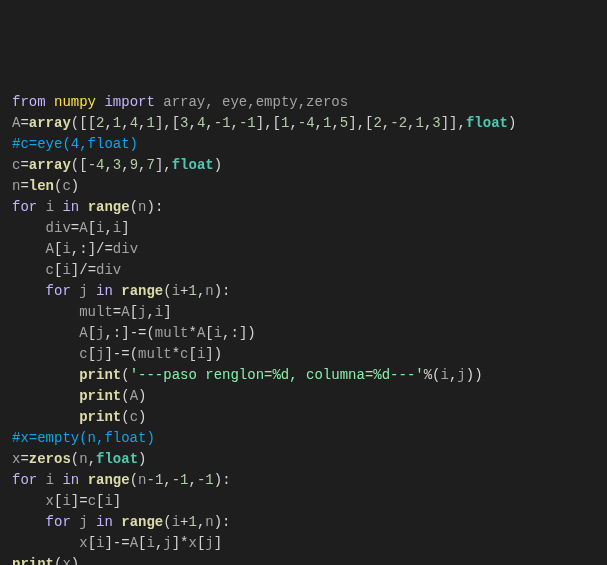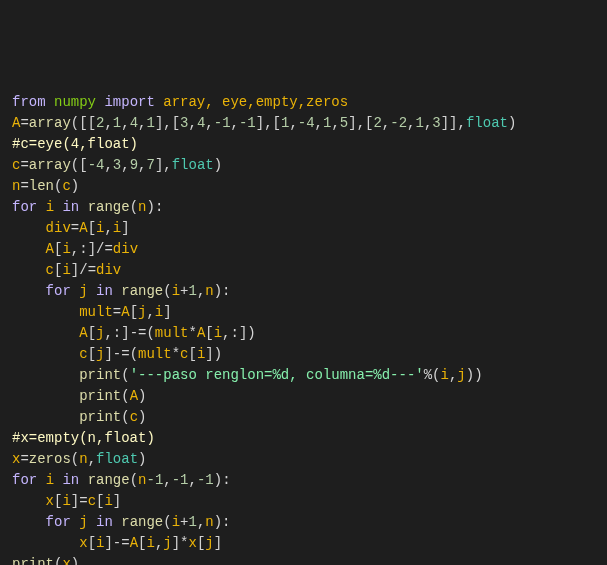--- a/index.html
+++ b/index.html
@@ -10,29 +10,29 @@
       line-height: 1.5;
       color: #d4d4d4;
       padding: 8px 12px;
       white-space: pre;
       width: 607px;
       height: 565px;
       overflow: hidden;
     }
     .line { display: block; }
     .kw { color: #c4b5fd; }
-    .mod { color: #84cc16; }
-    .fn { color: #dcdcaa; }
-    .var { color: #eab308; font-family: Liberation Mono, monospace; }
+    .mod { color: #fde047; }
+    .fn { color: #dcdcaa; font-weight: bold; }
+    .var { color: #a3a3a3; font-family: Liberation Mono, monospace; }
     .num { color: #b5cea8; }
     .str { color: #86efac; }
-    .cmt { color: #fef9c3; }
+    .cmt { color: #0ea5e9; }
     .op { color: #d4d4d4; }
     .punc { color: #d4d4d4; }
-    .type { color: #4ec9b0; }
+    .type { color: #4ec9b0; font-weight: bold; }
   </style>
 </head>
 <body>
 
 
 
 <div><span class="line"><span class="kw">from</span> <span class="mod">numpy</span> <span class="kw">import</span><span class="var"> array, eye,empty,zeros</span></span><span class="line"><span class="var">A</span><span class="op">=</span><span class="fn">array</span><span class="punc">([[</span><span class="num">2</span><span>,</span><span class="num">1</span><span>,</span><span class="num">4</span><span>,</span><span class="num">1</span><span>],[</span><span class="num">3</span><span>,</span><span class="num">4</span><span>,</span><span class="num">-1</span><span>,</span><span class="num">-1</span><span>],[</span><span class="num">1</span><span>,</span><span class="num">-4</span><span>,</span><span class="num">1</span><span>,</span><span class="num">5</span><span>],[</span><span class="num">2</span><span>,</span><span class="num">-2</span><span>,</span><span class="num">1</span><span>,</span><span class="num">3</span><span>]],</span><span class="type">float</span><span>)</span></span><span class="line cmt">#c=eye(4,float)</span><span class="line"><span class="var">c</span><span class="op">=</span><span class="fn">array</span><span>([</span><span class="num">-4</span><span>,</span><span class="num">3</span><span>,</span><span class="num">9</span><span>,</span><span class="num">7</span><span>],</span><span class="type">float</span><span>)</span></span><span class="line"><span class="var">n</span><span class="op">=</span><span class="fn">len</span>(<span class="var">c</span>)</span><span class="line"><span class="kw">for</span> <span class="var">i</span> <span class="kw">in</span> <span class="fn">range</span>(<span class="var">n</span>):</span><span class="line">    <span class="var">div</span><span class="op">=</span><span class="var">A</span>[<span class="var">i</span>,<span class="var">i</span>]</span><span class="line">    <span class="var">A</span>[<span class="var">i</span>,:]/=<span class="var">div</span></span><span class="line">    <span class="var">c</span>[<span class="var">i</span>]/=<span class="var">div</span></span><span class="line">    <span class="kw">for</span> <span class="var">j</span> <span class="kw">in</span> <span class="fn">range</span>(<span class="var">i</span>+<span class="num">1</span>,<span class="var">n</span>):</span><span class="line">        <span class="var">mult</span><span class="op">=</span><span class="var">A</span>[<span class="var">j</span>,<span class="var">i</span>]</span><span class="line">        <span class="var">A</span>[<span class="var">j</span>,:]-=(<span class="var">mult</span>*<span class="var">A</span>[<span class="var">i</span>,:])</span><span class="line">        <span class="var">c</span>[<span class="var">j</span>]-=(<span class="var">mult</span>*<span class="var">c</span>[<span class="var">i</span>])</span><span class="line">        <span class="fn">print</span>(<span class="str">'---paso renglon=%d, columna=%d---'</span>%(<span class="var">i</span>,<span class="var">j</span>))</span><span class="line">        <span class="fn">print</span>(<span class="var">A</span>)</span><span class="line">        <span class="fn">print</span>(<span class="var">c</span>)</span><span class="line cmt">#x=empty(n,float)</span><span class="line"><span class="var">x</span><span class="op">=</span><span class="fn">zeros</span>(<span class="var">n</span>,<span class="type">float</span>)</span><span class="line"><span class="kw">for</span> <span class="var">i</span> <span class="kw">in</span> <span class="fn">range</span>(<span class="var">n</span><span class="num">-1</span>,<span class="num">-1</span>,<span class="num">-1</span>):</span><span class="line">    <span class="var">x</span>[<span class="var">i</span>]=<span class="var">c</span>[<span class="var">i</span>]</span><span class="line">    <span class="kw">for</span> <span class="var">j</span> <span class="kw">in</span> <span class="fn">range</span>(<span class="var">i</span>+<span class="num">1</span>,<span class="var">n</span>):</span><span class="line">        <span class="var">x</span>[<span class="var">i</span>]-=<span class="var">A</span>[<span class="var">i</span>,<span class="var">j</span>]*<span class="var">x</span>[<span class="var">j</span>]</span><span class="line"><span class="fn">print</span>(<span class="var">x</span>)</span></div>
 
 
 

